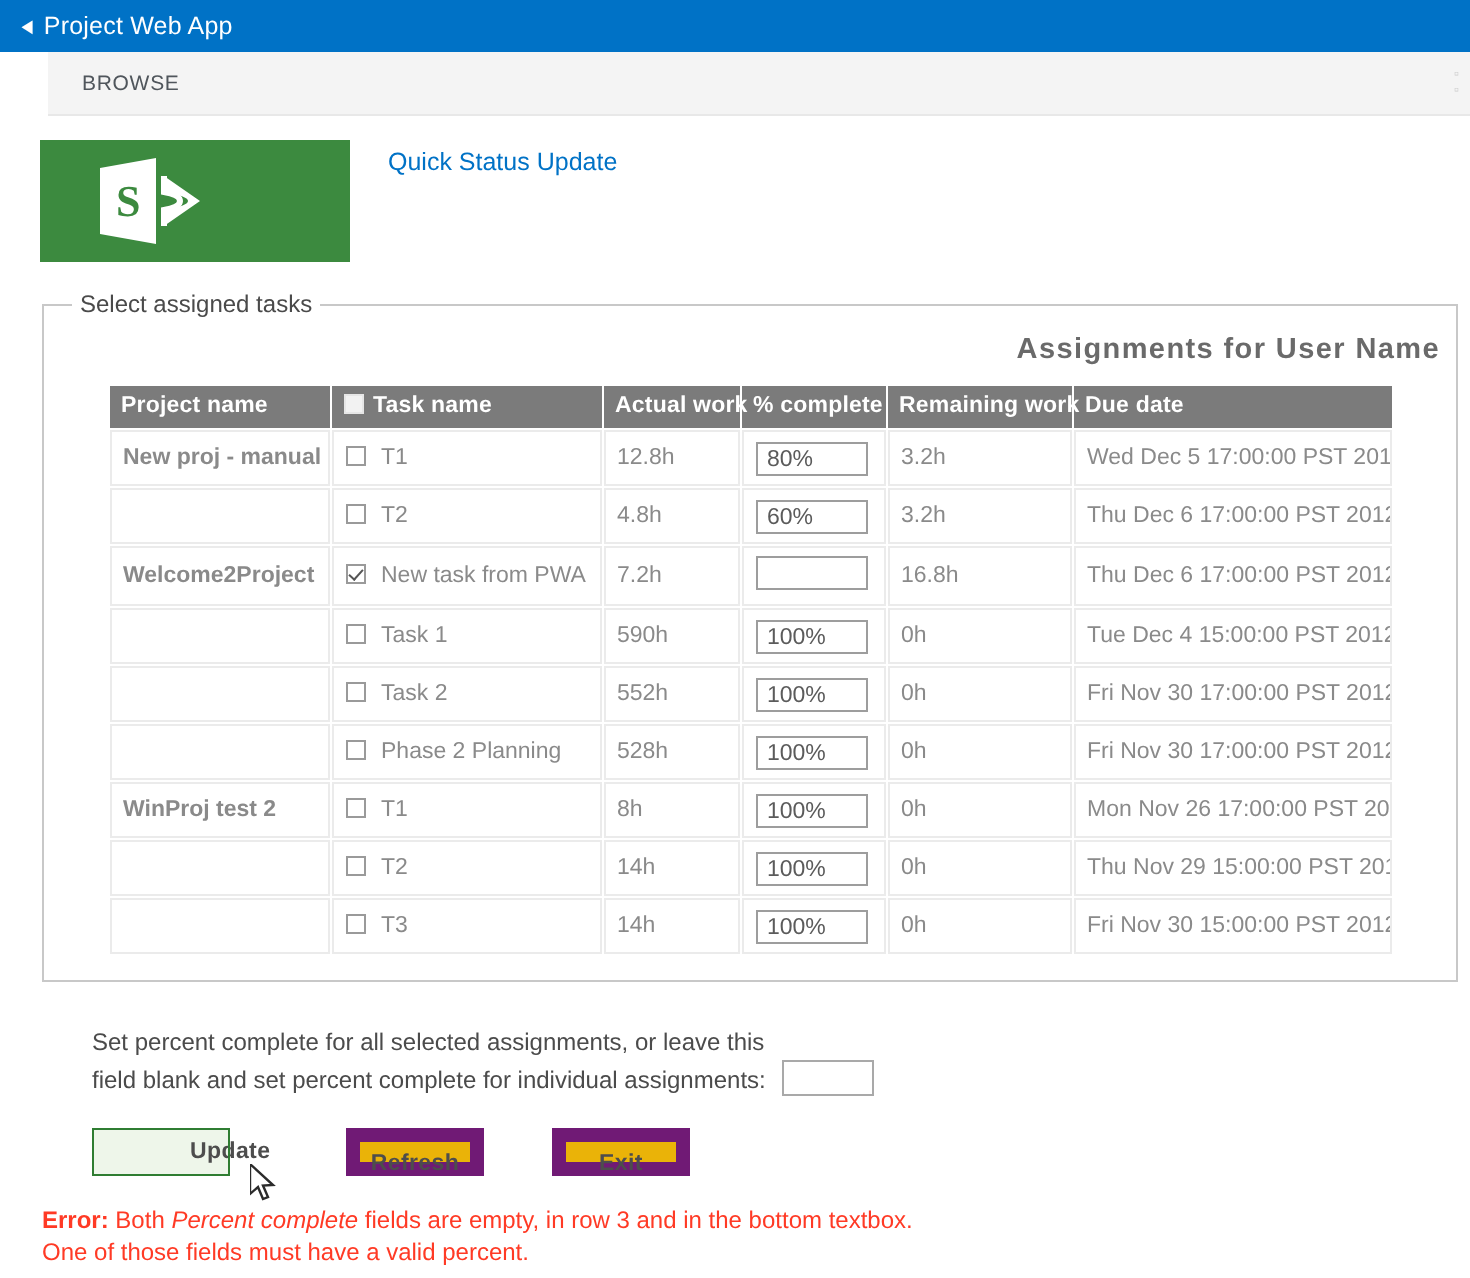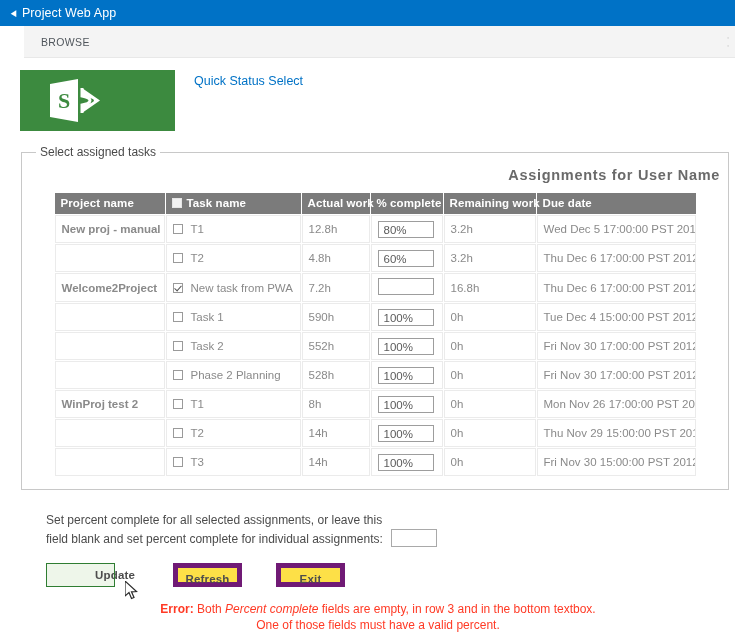--- a/index.html
+++ b/index.html
@@ -237,22 +237,22 @@
     margin-top: 15px;
     display: flex;
     align-items: center;
     position: relative;
   }
   .btn {
     font-family: "Liberation Sans", sans-serif;
     font-size: 11.5px;
     font-weight: bold;
     color: #4d4d4d;
-    background: #fde047;
-    border: 5px solid #701a75;
+    background: #eab308;
+    border: 7px solid #701a75;
     width: 69px;
     height: 24px;
     line-height: 22px;
     text-align: center;
     box-sizing: border-box;
     cursor: pointer;
     letter-spacing: 0.2px;
   }
   .btn.focused {
     background: #eef6ea;
@@ -273,21 +273,20 @@
     height: 20px;
     pointer-events: none;
   }
 
   
   .errors {
     margin: 14px 0 0 21px;
     color: #ff3a25;
     font-size: 12px;
     line-height: 16px;
-    text-align: center;
   }
   .errors b { font-weight: bold; }
   .errors i { font-style: italic; }
 </style>
 </head>
 <body>
 
 <div class="suite-bar">
   <span class="suite-back">◀</span>
   <span class="suite-title">Project Web App</span>
@@ -302,21 +301,21 @@
 
   <div class="brand-row">
     <div class="sp-logo">
       <svg width="155" height="61" viewBox="0 0 155 61" aria-hidden="true">
         <polygon points="30,14 58,9 58,52 30,47" fill="#ffffff"></polygon>
         <text x="38" y="38" font-family="Liberation Serif, serif" font-size="22" font-weight="bold" fill="#3c8a3f">S</text>
         <path d="M62,18 L62,26 Q74,28 74,30.5 Q74,33 62,35 L62,43 L80,30.5 Z" fill="#ffffff"></path>
         <path d="M62,18 L62,26 Q70,27.5 70,30.5 Q70,33.5 62,35 L62,43" fill="none" stroke="#ffffff" stroke-width="3"></path>
       </svg>
     </div>
-    <a class="quick-link">Quick Status Select</a>
+    <a class="quick-link">Quick Status Update</a>
   </div>
 
   <fieldset class="fieldset">
     <legend class="legend">Select assigned tasks</legend>
 
     <div class="assign-title">Assignments for User Name</div>
 
     <table class="grid">
       <colgroup>
         <col class="c-proj">

